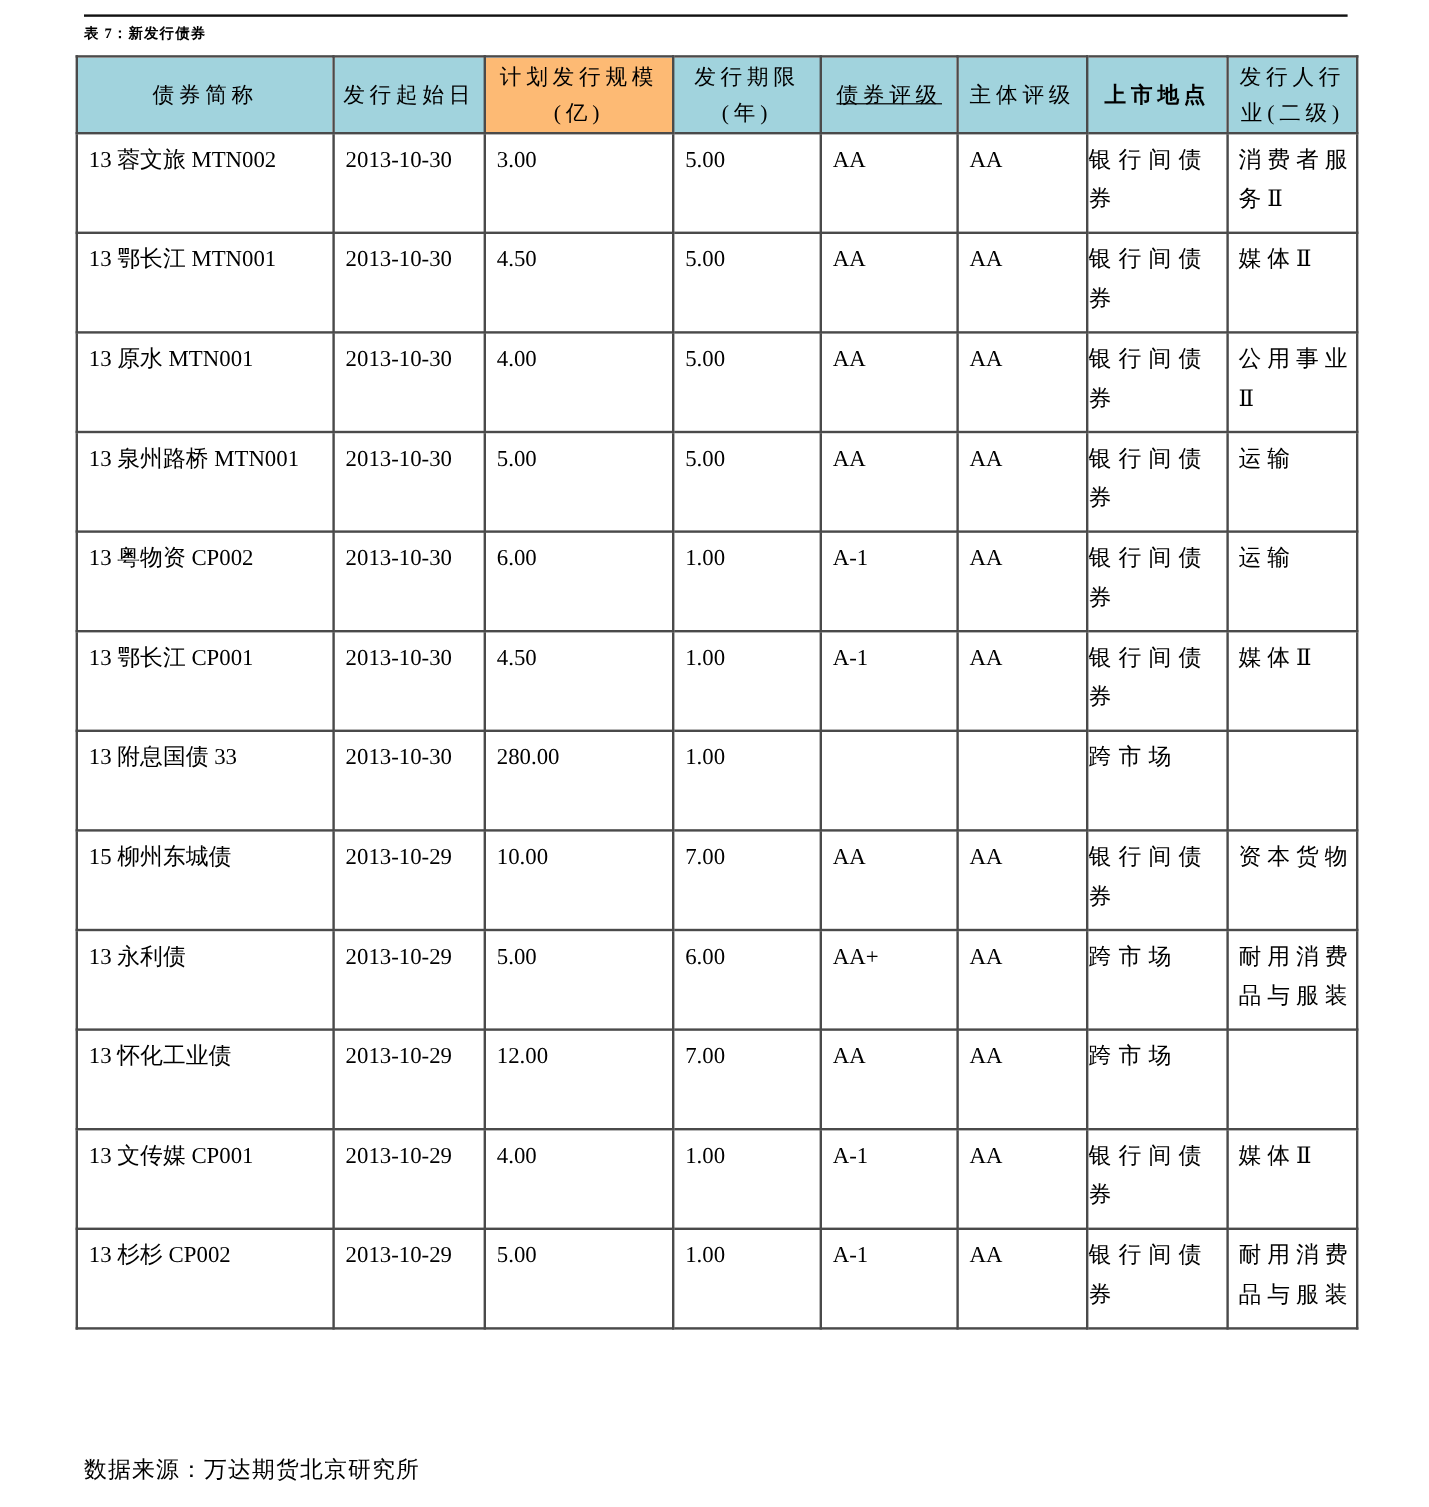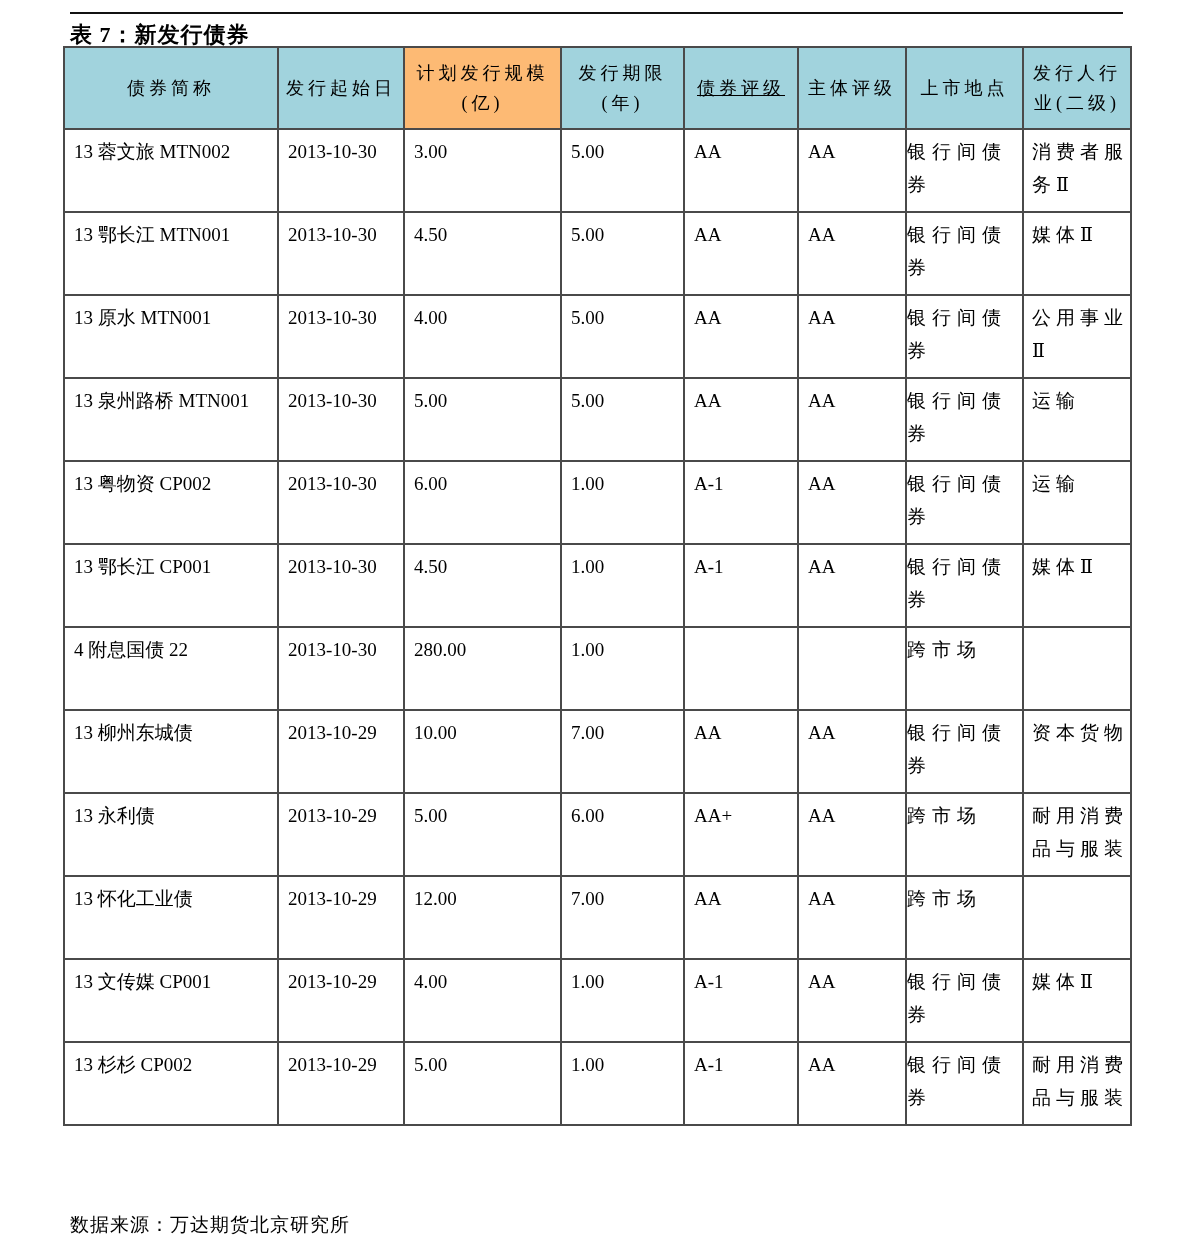--- a/index.html
+++ b/index.html
@@ -10,35 +10,35 @@
     font-family:"Liberation Serif","DejaVu Serif",serif;
     color:#000000;
     overflow:hidden;
   }
   .top-rule {
     position:absolute; left:70px; top:12px;
     width:1053px; height:2px; background:#111111;
   }
   .title {
     position:absolute; left:70px; top:20px;
-    font-size:22px; font-weight:bold; letter-spacing:1px;
+    font-size:12px; font-weight:bold; letter-spacing:1px;
     white-space:nowrap;
   }
   table.bond {
     position:absolute; left:63px; top:46px;
     width:1067px;
     border-collapse:collapse; table-layout:fixed;
     font-size:19px;
   }
   table.bond th, table.bond td {
     border:2px solid var(--border-color, #4a4a4a);
     overflow:hidden;
     white-space:pre-line;
   }
-  table.bond thead tr { height:82px; }
+  table.bond thead tr { height:64px; }
   table.bond th {
     font-weight:normal; font-size:18px;
     text-align:center; vertical-align:middle;
     letter-spacing:4px; line-height:30px;
     padding:0 4px;
   }
   table.bond tbody tr { height:83px; }
   table.bond td {
     vertical-align:top;
     text-align:left;
@@ -75,21 +75,21 @@
     <thead>
       <tr id="head-row">
           <th style="background: rgb(161, 211, 221);">债券简称</th>
           <th style="background: rgb(161, 211, 221);">发行起始日</th>
           <th style="background: #fdba74;">计划发行规模
 (亿)</th>
           <th style="background: rgb(161, 211, 221);">发行期限
 (年)</th>
           <th style="background: rgb(161, 211, 221); text-decoration: underline;">债券评级</th>
           <th style="background: rgb(161, 211, 221);">主体评级</th>
-          <th style="background: rgb(161, 211, 221);">上市地点</th>
+          <th style="background: rgb(161, 211, 221); font-weight: bold;">上市地点</th>
           <th style="background: rgb(161, 211, 221);">发行人行
 业(二级)</th>
         </tr>
     </thead>
     <tbody id="body-rows">
         <tr>
           <td class="c0">13 蓉文旅 MTN002</td>
           <td class="c1">2013-10-30</td>
           <td class="c2">3.00</td>
           <td class="c3">5.00</td>
@@ -150,31 +150,31 @@
           <td class="c1">2013-10-30</td>
           <td class="c2">4.50</td>
           <td class="c3">1.00</td>
           <td class="c4">A-1</td>
           <td class="c5">AA</td>
           <td class="c6">银行间债
 券</td>
           <td class="c7">媒体Ⅱ</td>
         </tr>
         <tr>
-          <td class="c0">4 附息国债 22</td>
+          <td class="c0">13 附息国债 33</td>
           <td class="c1">2013-10-30</td>
           <td class="c2">280.00</td>
           <td class="c3">1.00</td>
           <td class="c4"></td>
           <td class="c5"></td>
           <td class="c6">跨市场</td>
           <td class="c7"></td>
         </tr>
         <tr>
-          <td class="c0">13 柳州东城债</td>
+          <td class="c0">15 柳州东城债</td>
           <td class="c1">2013-10-29</td>
           <td class="c2">10.00</td>
           <td class="c3">7.00</td>
           <td class="c4">AA</td>
           <td class="c5">AA</td>
           <td class="c6">银行间债
 券</td>
           <td class="c7">资本货物</td>
         </tr>
         <tr>

